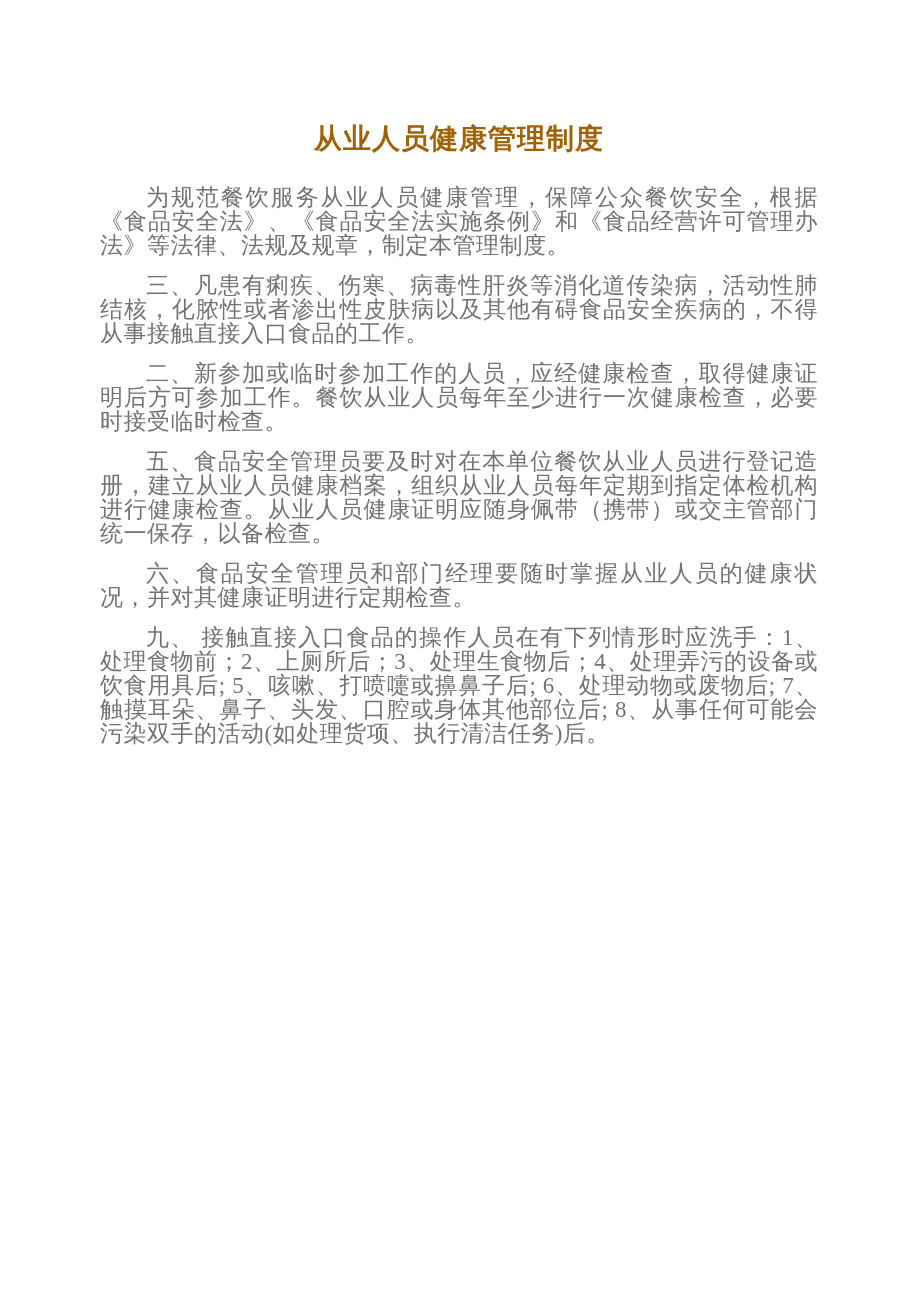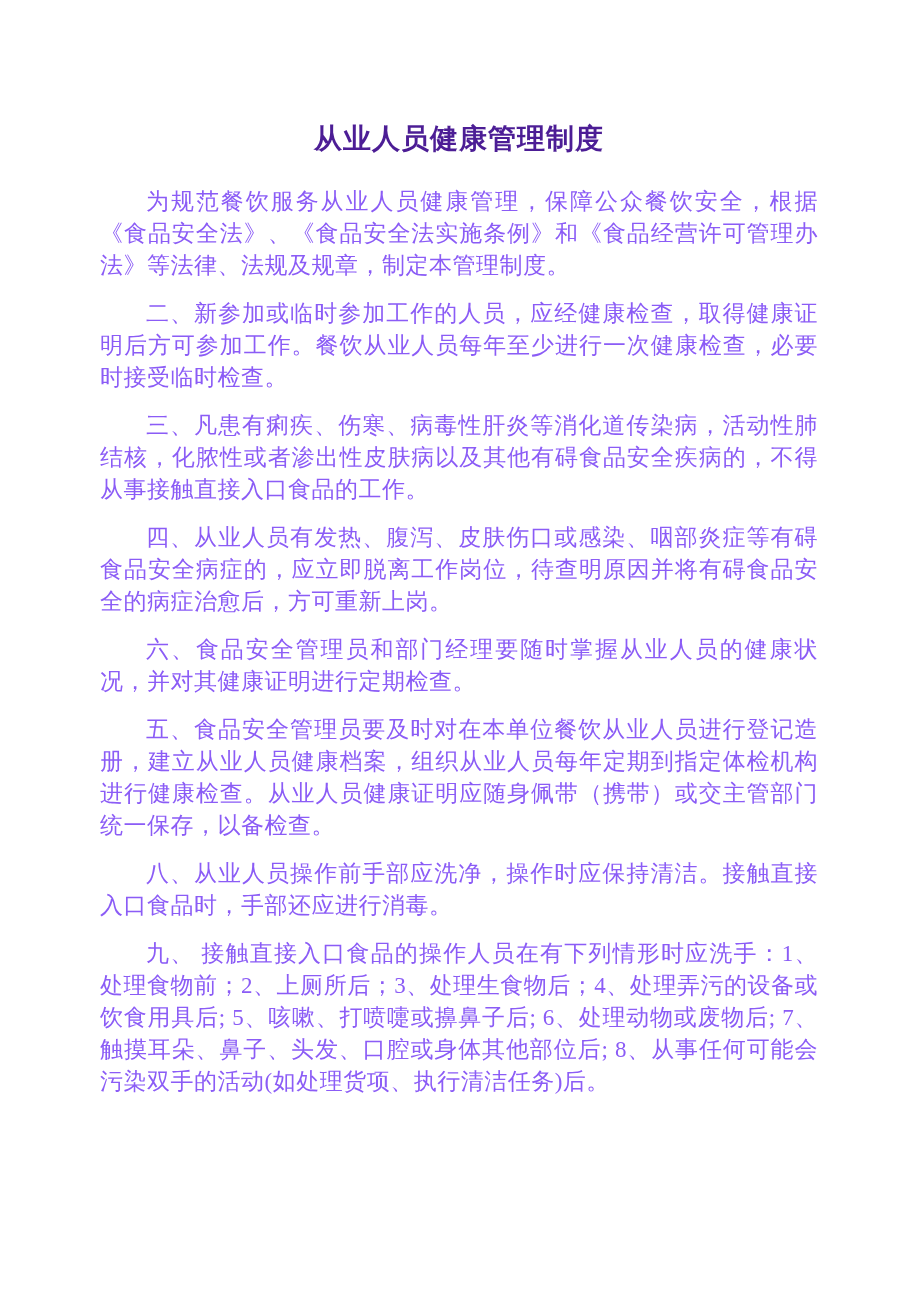--- a/index.html
+++ b/index.html
@@ -18,41 +18,39 @@
     font-family: "Liberation Serif", "DejaVu Serif", serif;
     color: #000000;
   }
   .doc-title {
     margin: 0 0 30px 0;
     font-size: 28px;
     line-height: 34px;
     font-weight: bold;
     text-align: center;
     letter-spacing: 1px;
-    color: #4c1d95;
+    color: #a16207;
   }
   .doc-body p {
     margin: 16px 0 11px 0;
     font-size: 23px;
-    line-height: 32px;
+    line-height: 24px;
     text-indent: 2em;
     text-align: justify;
     letter-spacing: 0.5px;
-    color: #8b5cf6;
+    color: #737373;
   }
 </style>
 </head>
 <body>
 
 <div class="page">
   <h1 class="doc-title">从业人员健康管理制度</h1>
 
   <div class="doc-body">
     <p>为规范餐饮服务从业人员健康管理，保障公众餐饮安全，根据《食品安全法》、《食品安全法实施条例》和《食品经营许可管理办法》等法律、法规及规章，制定本管理制度。</p>
+    <p>三、凡患有痢疾、伤寒、病毒性肝炎等消化道传染病，活动性肺结核，化脓性或者渗出性皮肤病以及其他有碍食品安全疾病的，不得从事接触直接入口食品的工作。</p>
     <p>二、新参加或临时参加工作的人员，应经健康检查，取得健康证明后方可参加工作。餐饮从业人员每年至少进行一次健康检查，必要时接受临时检查。</p>
-    <p>三、凡患有痢疾、伤寒、病毒性肝炎等消化道传染病，活动性肺结核，化脓性或者渗出性皮肤病以及其他有碍食品安全疾病的，不得从事接触直接入口食品的工作。</p>
-    <p>四、从业人员有发热、腹泻、皮肤伤口或感染、咽部炎症等有碍食品安全病症的，应立即脱离工作岗位，待查明原因并将有碍食品安全的病症治愈后，方可重新上岗。</p>
+    <p>五、食品安全管理员要及时对在本单位餐饮从业人员进行登记造册，建立从业人员健康档案，组织从业人员每年定期到指定体检机构进行健康检查。从业人员健康证明应随身佩带（携带）或交主管部门统一保存，以备检查。</p>
     <p>六、食品安全管理员和部门经理要随时掌握从业人员的健康状况，并对其健康证明进行定期检查。</p>
-    <p>五、食品安全管理员要及时对在本单位餐饮从业人员进行登记造册，建立从业人员健康档案，组织从业人员每年定期到指定体检机构进行健康检查。从业人员健康证明应随身佩带（携带）或交主管部门统一保存，以备检查。</p>
-    <p>八、从业人员操作前手部应洗净，操作时应保持清洁。接触直接入口食品时，手部还应进行消毒。</p>
     <p>九、 接触直接入口食品的操作人员在有下列情形时应洗手：1、处理食物前；2、上厕所后；3、处理生食物后；4、处理弄污的设备或饮食用具后; 5、咳嗽、打喷嚏或擤鼻子后; 6、处理动物或废物后; 7、触摸耳朵、鼻子、头发、口腔或身体其他部位后; 8、从事任何可能会污染双手的活动(如处理货项、执行清洁任务)后。</p>
   </div>
 </div>
 
 </body></html>

